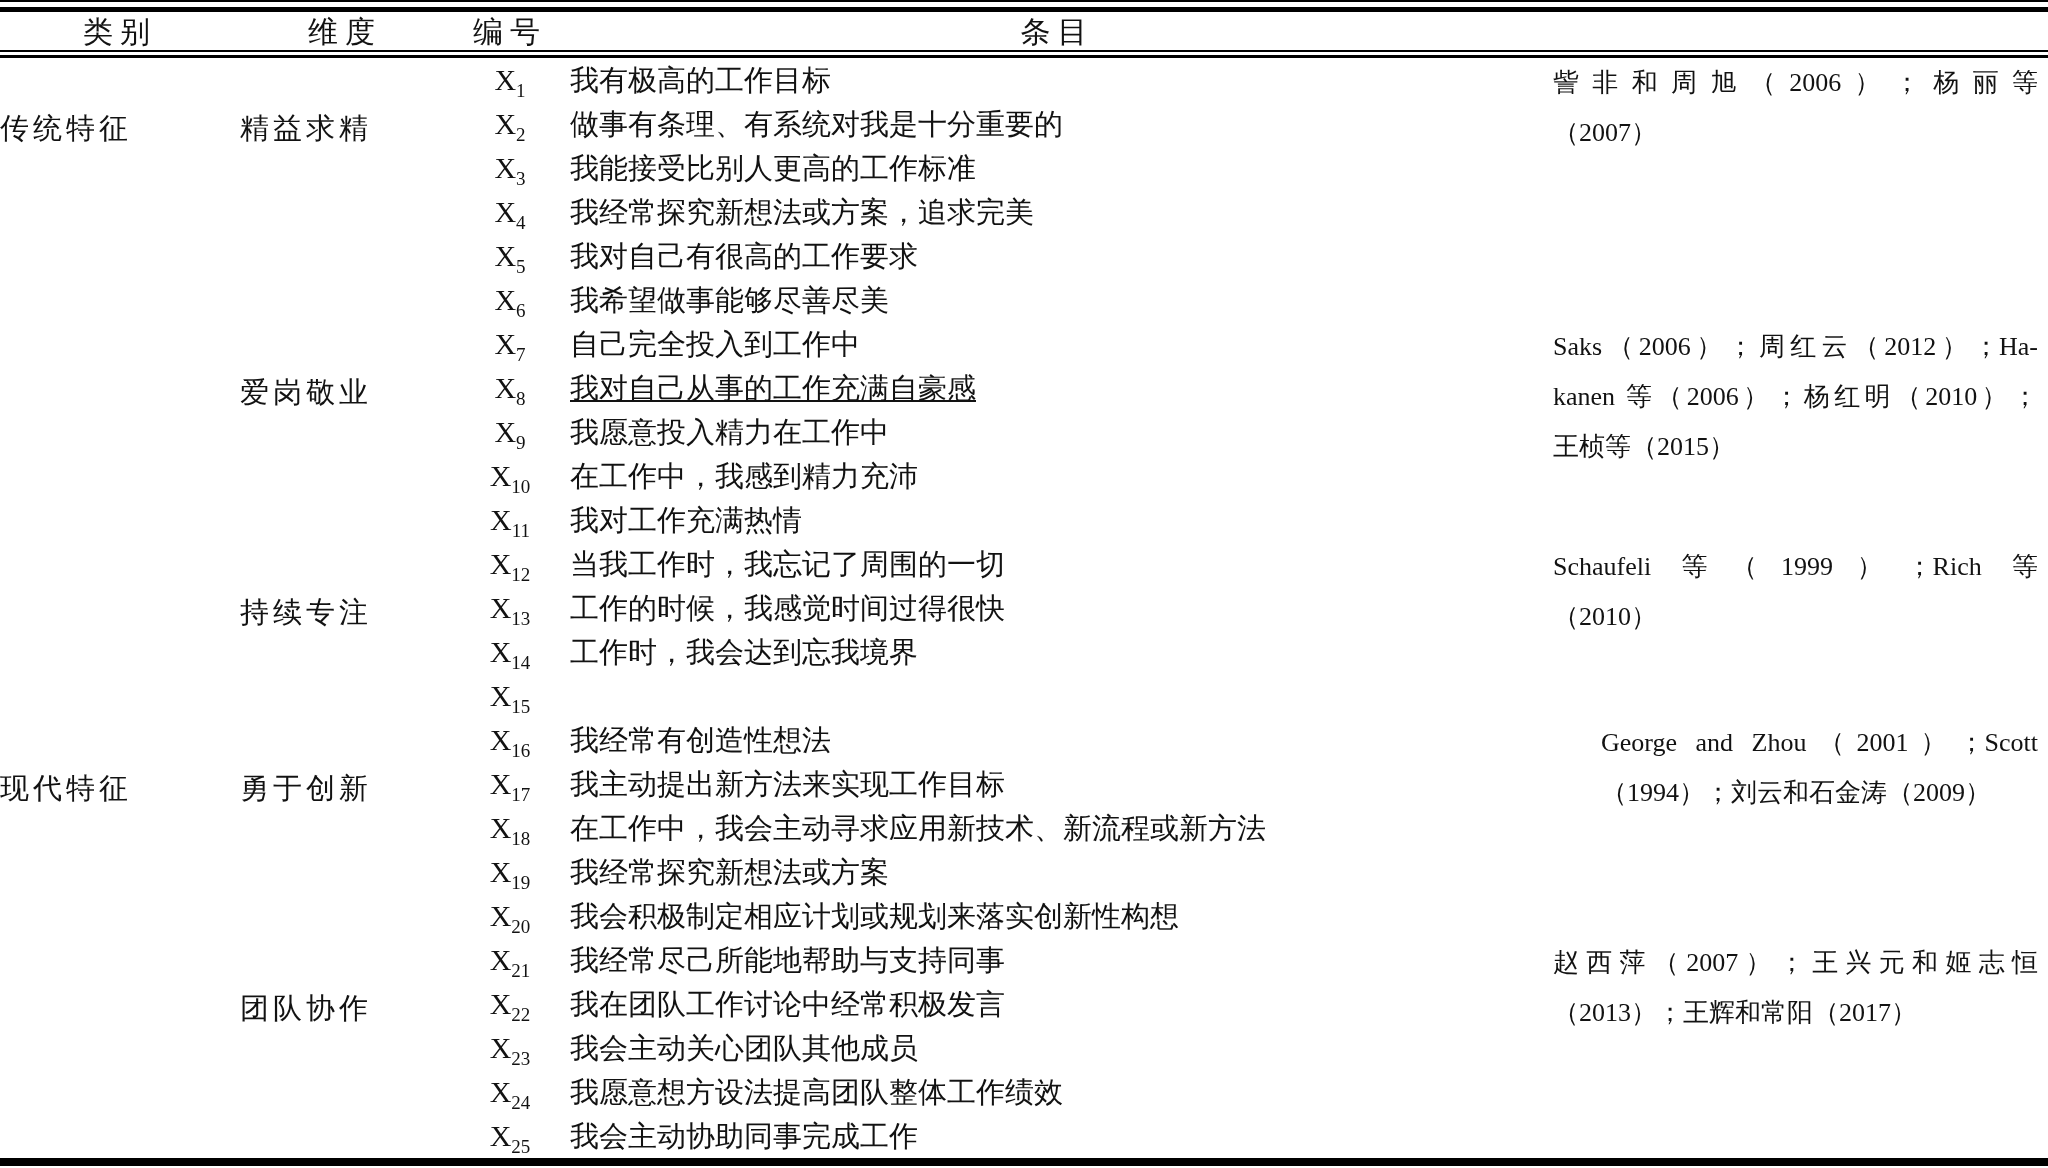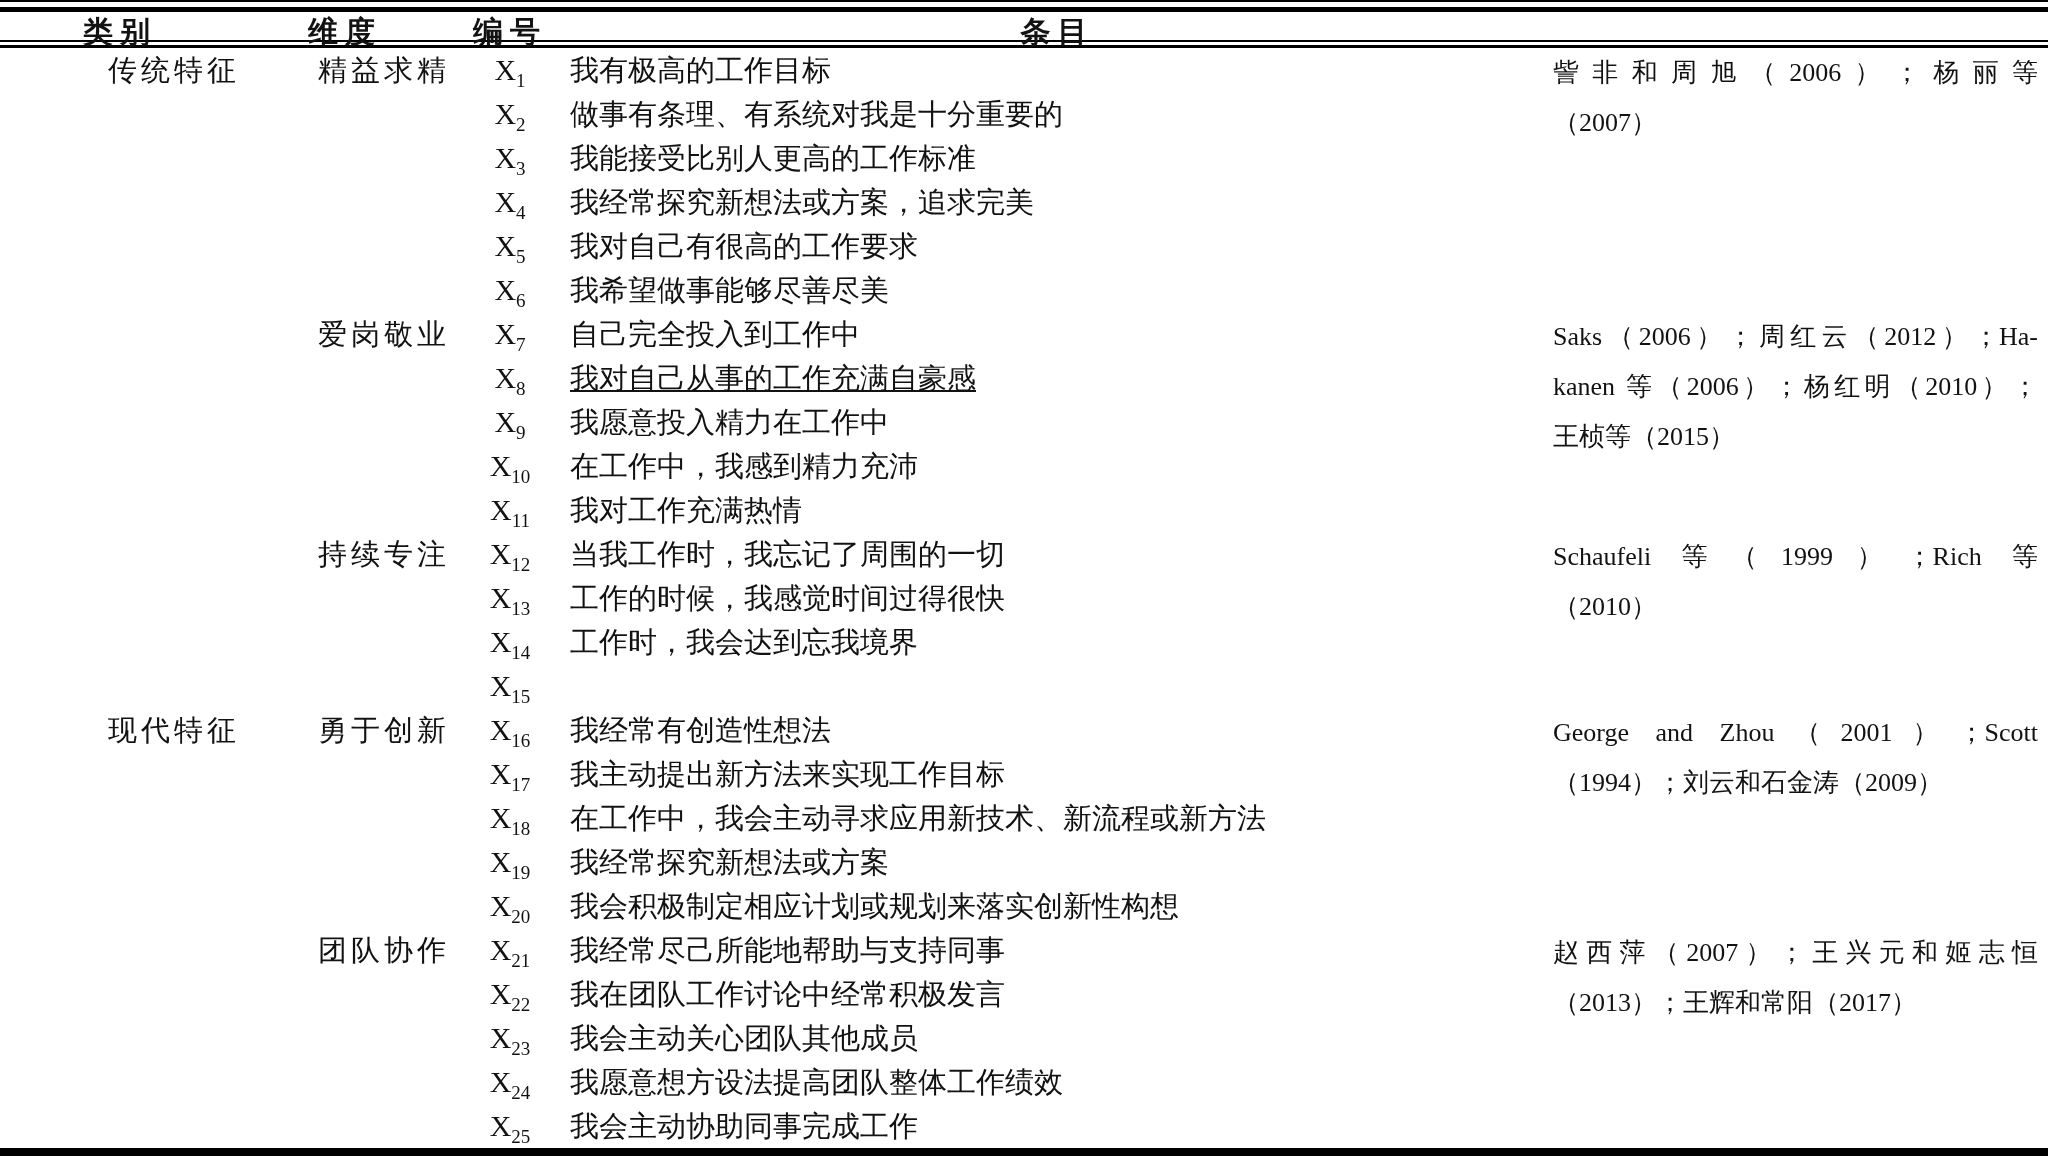--- a/index.html
+++ b/index.html
@@ -15,37 +15,38 @@
   .rule-hair   { height: 2px; background: #000; }
   .gap-top     { height: 5px; }
   .rule-thick  { height: 5px; background: #000; }
   .rule-double { height: 8px; border-top: 2px solid #000; border-bottom: 3px solid #000; }
   .rule-bottom { height: 8px; background: #000; }
 
   .cols {
     display: grid;
     grid-template-columns: 240px 210px 120px 975px 1fr;
   }
-  .header-row { height: 28px; align-items: center; font-weight: bold; }
+  .header-row { height: 38px; align-items: center; }
   .header-cell {
     text-align: center;
     font-size: 30px;
     letter-spacing: 7px;
     white-space: nowrap;
   }
 
   .body { grid-auto-rows: 44px; }
 
   .cell { font-size: 29px; }
   .cat, .dim {
-    text-align: right;
+    text-align: left;
     align-self: start;
     line-height: 44px;
     letter-spacing: 4px;
     white-space: nowrap;
+    margin-top: 48px;
   }
   .code {
     text-align: center;
     line-height: 44px;
     font-size: 30px;
     white-space: nowrap;
   }
   .code sub { font-size: 19px; line-height: 0; }
   .item { line-height: 44px; white-space: nowrap; }
   .ref {
@@ -141,21 +142,21 @@
       </div>
       <div class="cell ref" style="grid-area: 7 / 5 / span 5;">
         <div class="ref-line">Saks（2006）；周红云（2012）；Ha-</div>
         <div class="ref-line">kanen 等（2006）；杨红明（2010）；</div>
         <div class="ref-line">王桢等（2015）</div>
       </div>
       <div class="cell ref" style="grid-area: 12 / 5 / span 4;">
         <div class="ref-line">Schaufeli 等（1999）；Rich 等</div>
         <div class="ref-line">（2010）</div>
       </div>
-      <div class="cell ref" style="grid-area: 16 / 5 / span 5;">
+      <div class="cell ref" style="grid-area: 16 / 5 / span 5; margin-left: 48px;">
         <div class="ref-line">George and Zhou（2001）；Scott</div>
         <div class="ref-line">（1994）；刘云和石金涛（2009）</div>
       </div>
       <div class="cell ref" style="grid-area: 21 / 5 / span 5;">
         <div class="ref-line">赵西萍（2007）；王兴元和姬志恒</div>
         <div class="ref-line">（2013）；王辉和常阳（2017）</div>
       </div>
     </div>
 
   <div class="rule-bottom"></div>

